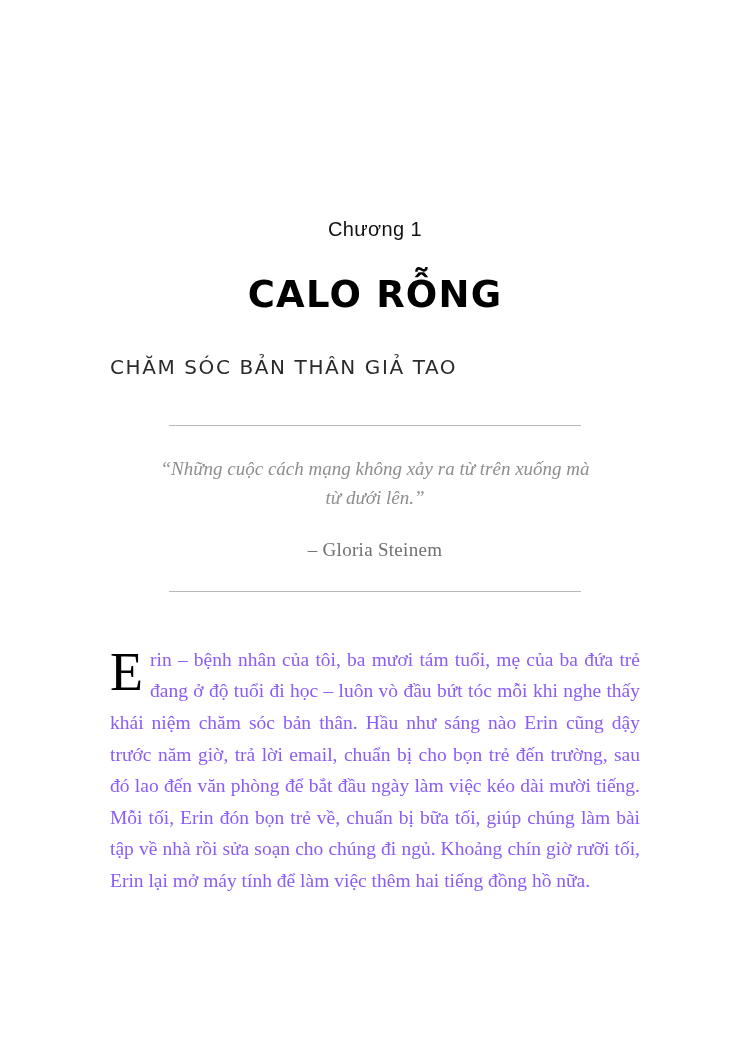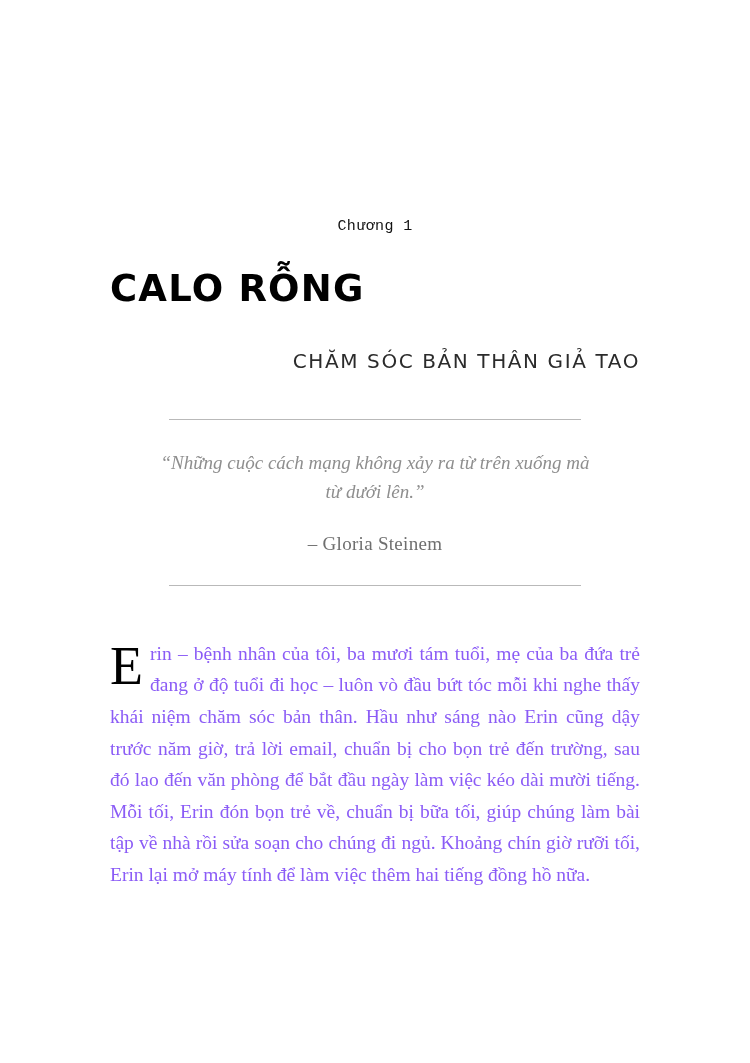--- a/index.html
+++ b/index.html
@@ -17,38 +17,38 @@
   .page {
     position: relative;
     width: 750px;
     height: 1063px;
     box-sizing: border-box;
     padding: 0 110px;
   }
   .chapter-label {
     margin-top: 218px;
     text-align: center;
-    font-family: Liberation Mono, monospace;
-    font-size: 15px;
+    font-family: Liberation Sans, sans-serif;
+    font-size: 20px;
     font-weight: 400;
     letter-spacing: 0.4px;
     color: #111111;
   }
   .chapter-title {
     margin-top: 32px;
-    text-align: left;
+    text-align: center;
     font-family: "DejaVu Sans", sans-serif;
     font-size: 37px;
     font-weight: 700;
     letter-spacing: 1.2px;
     color: #000000;
   }
   .chapter-subtitle {
     margin-top: 38px;
-    text-align: right;
+    text-align: left;
     font-family: "DejaVu Sans", sans-serif;
     font-size: 20px;
     font-weight: 500;
     letter-spacing: 1.6px;
     line-height: 1.35;
     color: #2b2b2b;
   }
   .rule {
     height: 1px;
     background: #b9b9b9;

